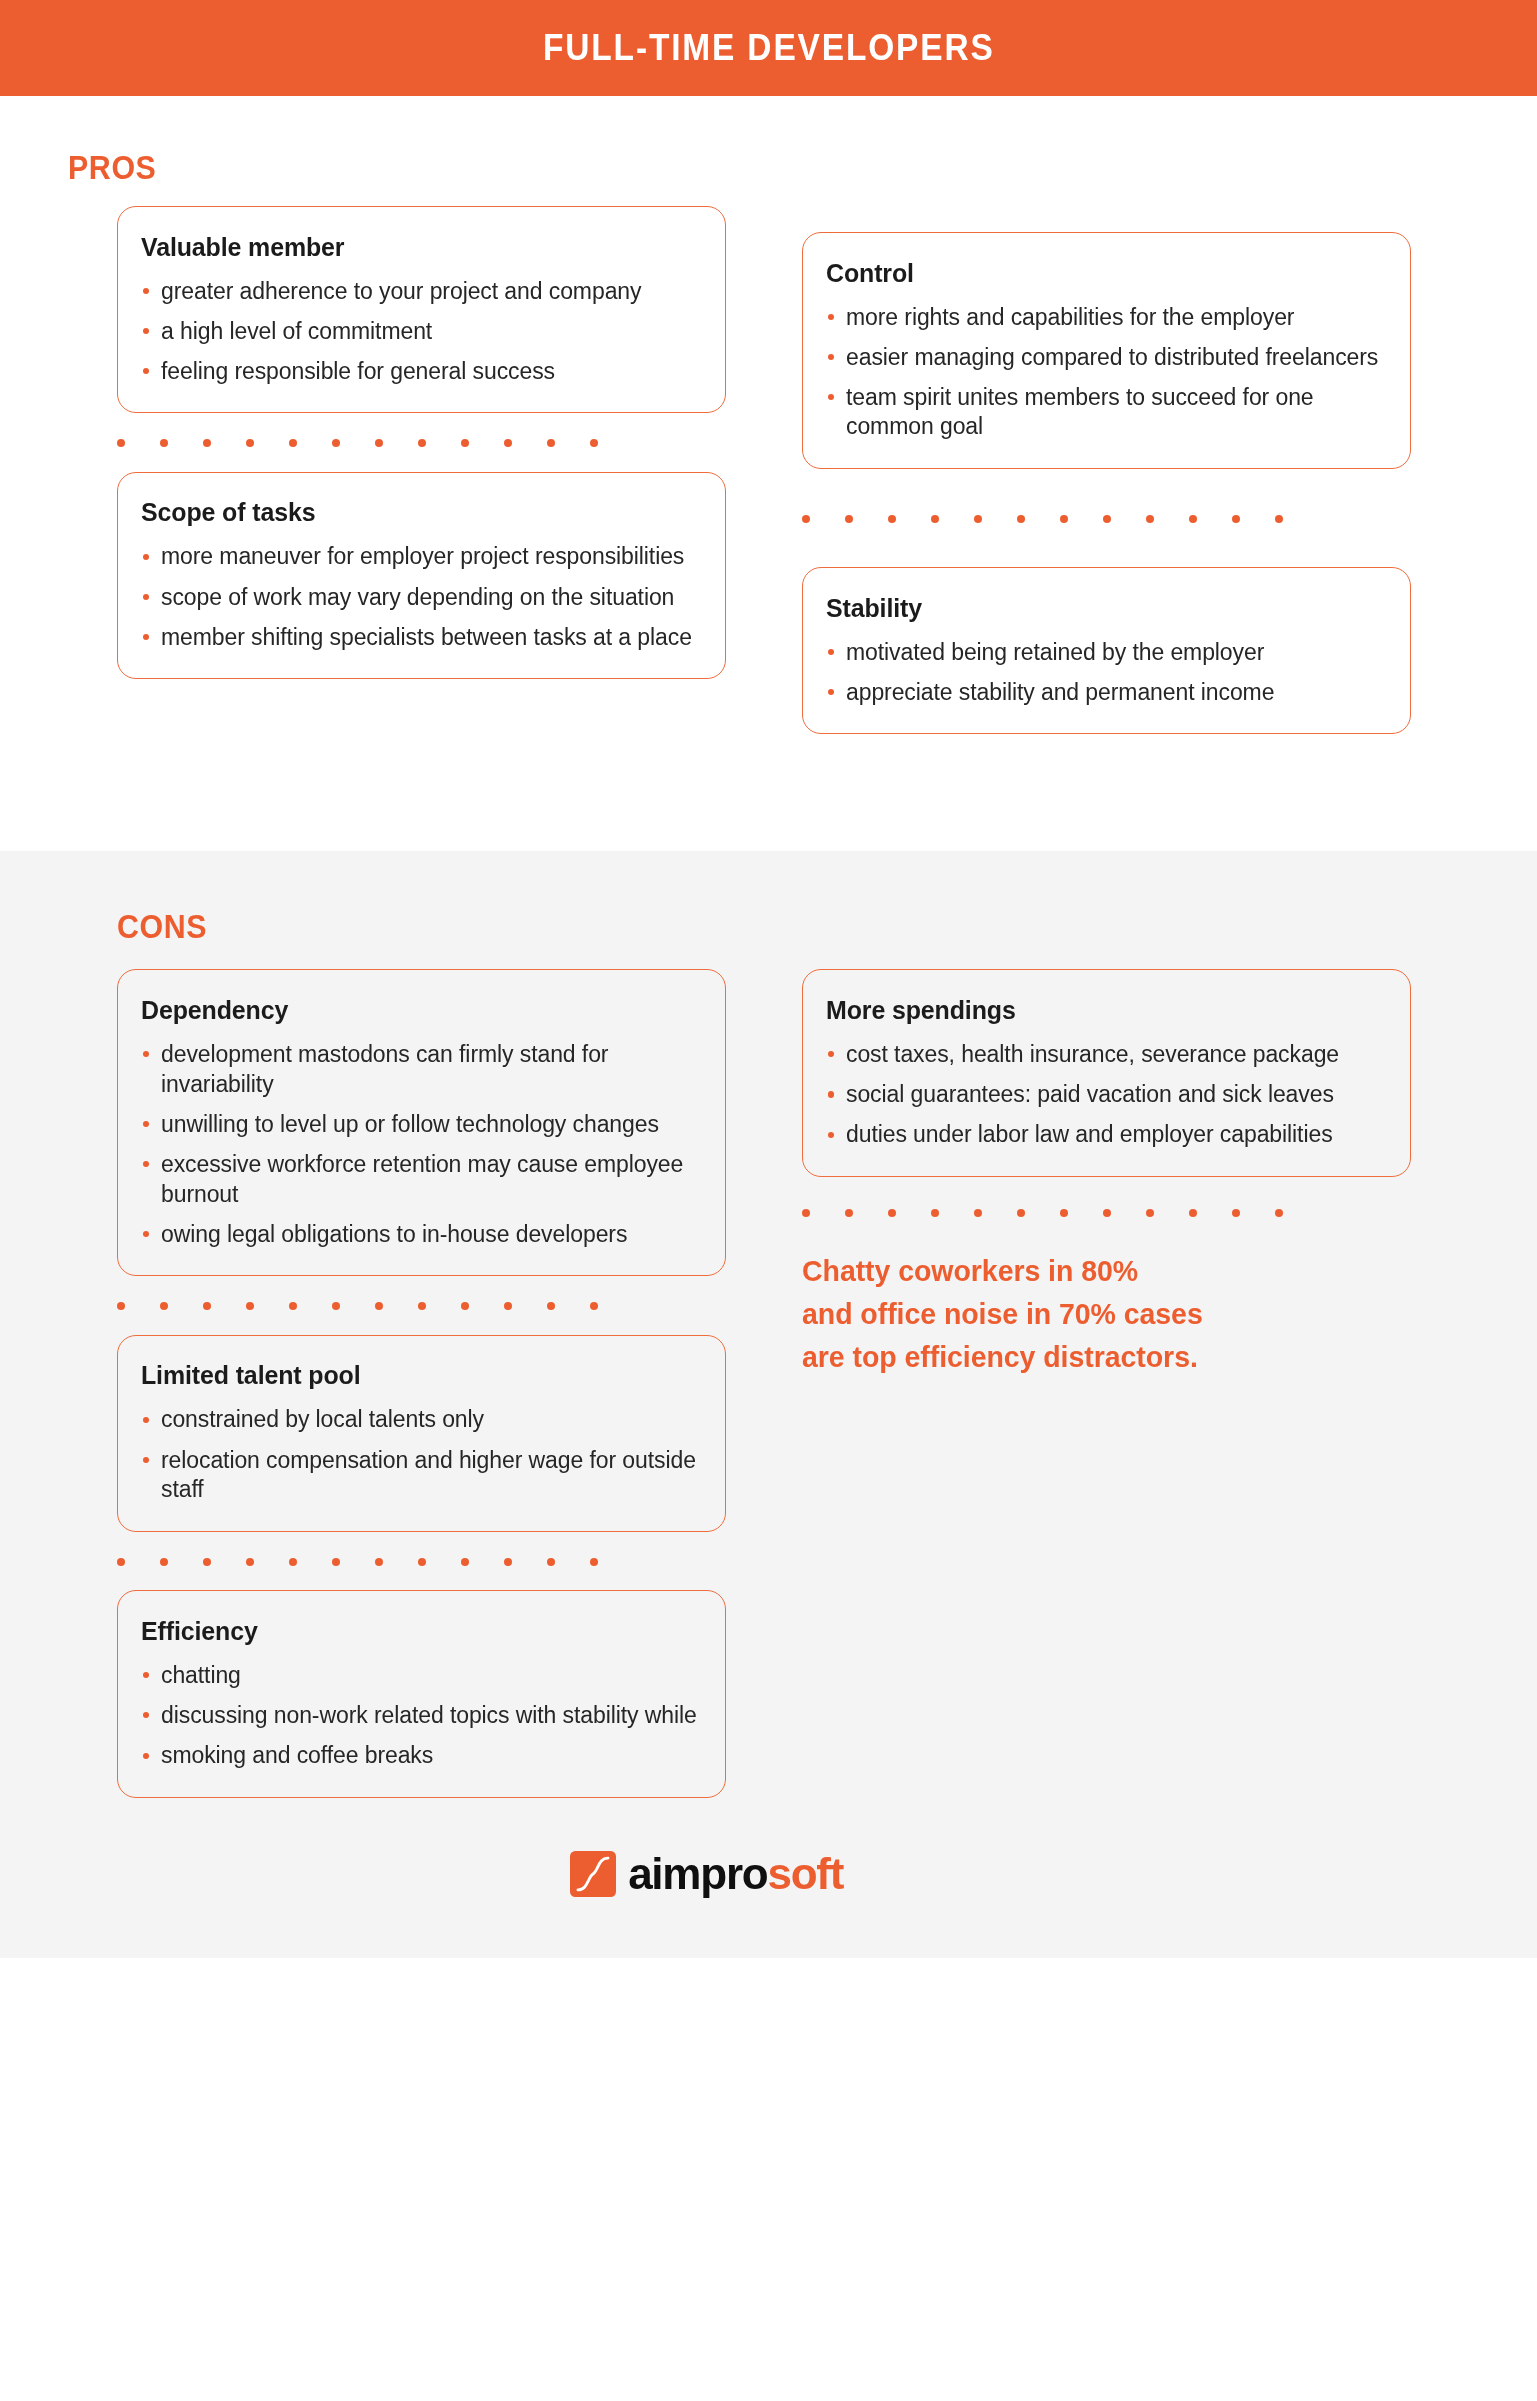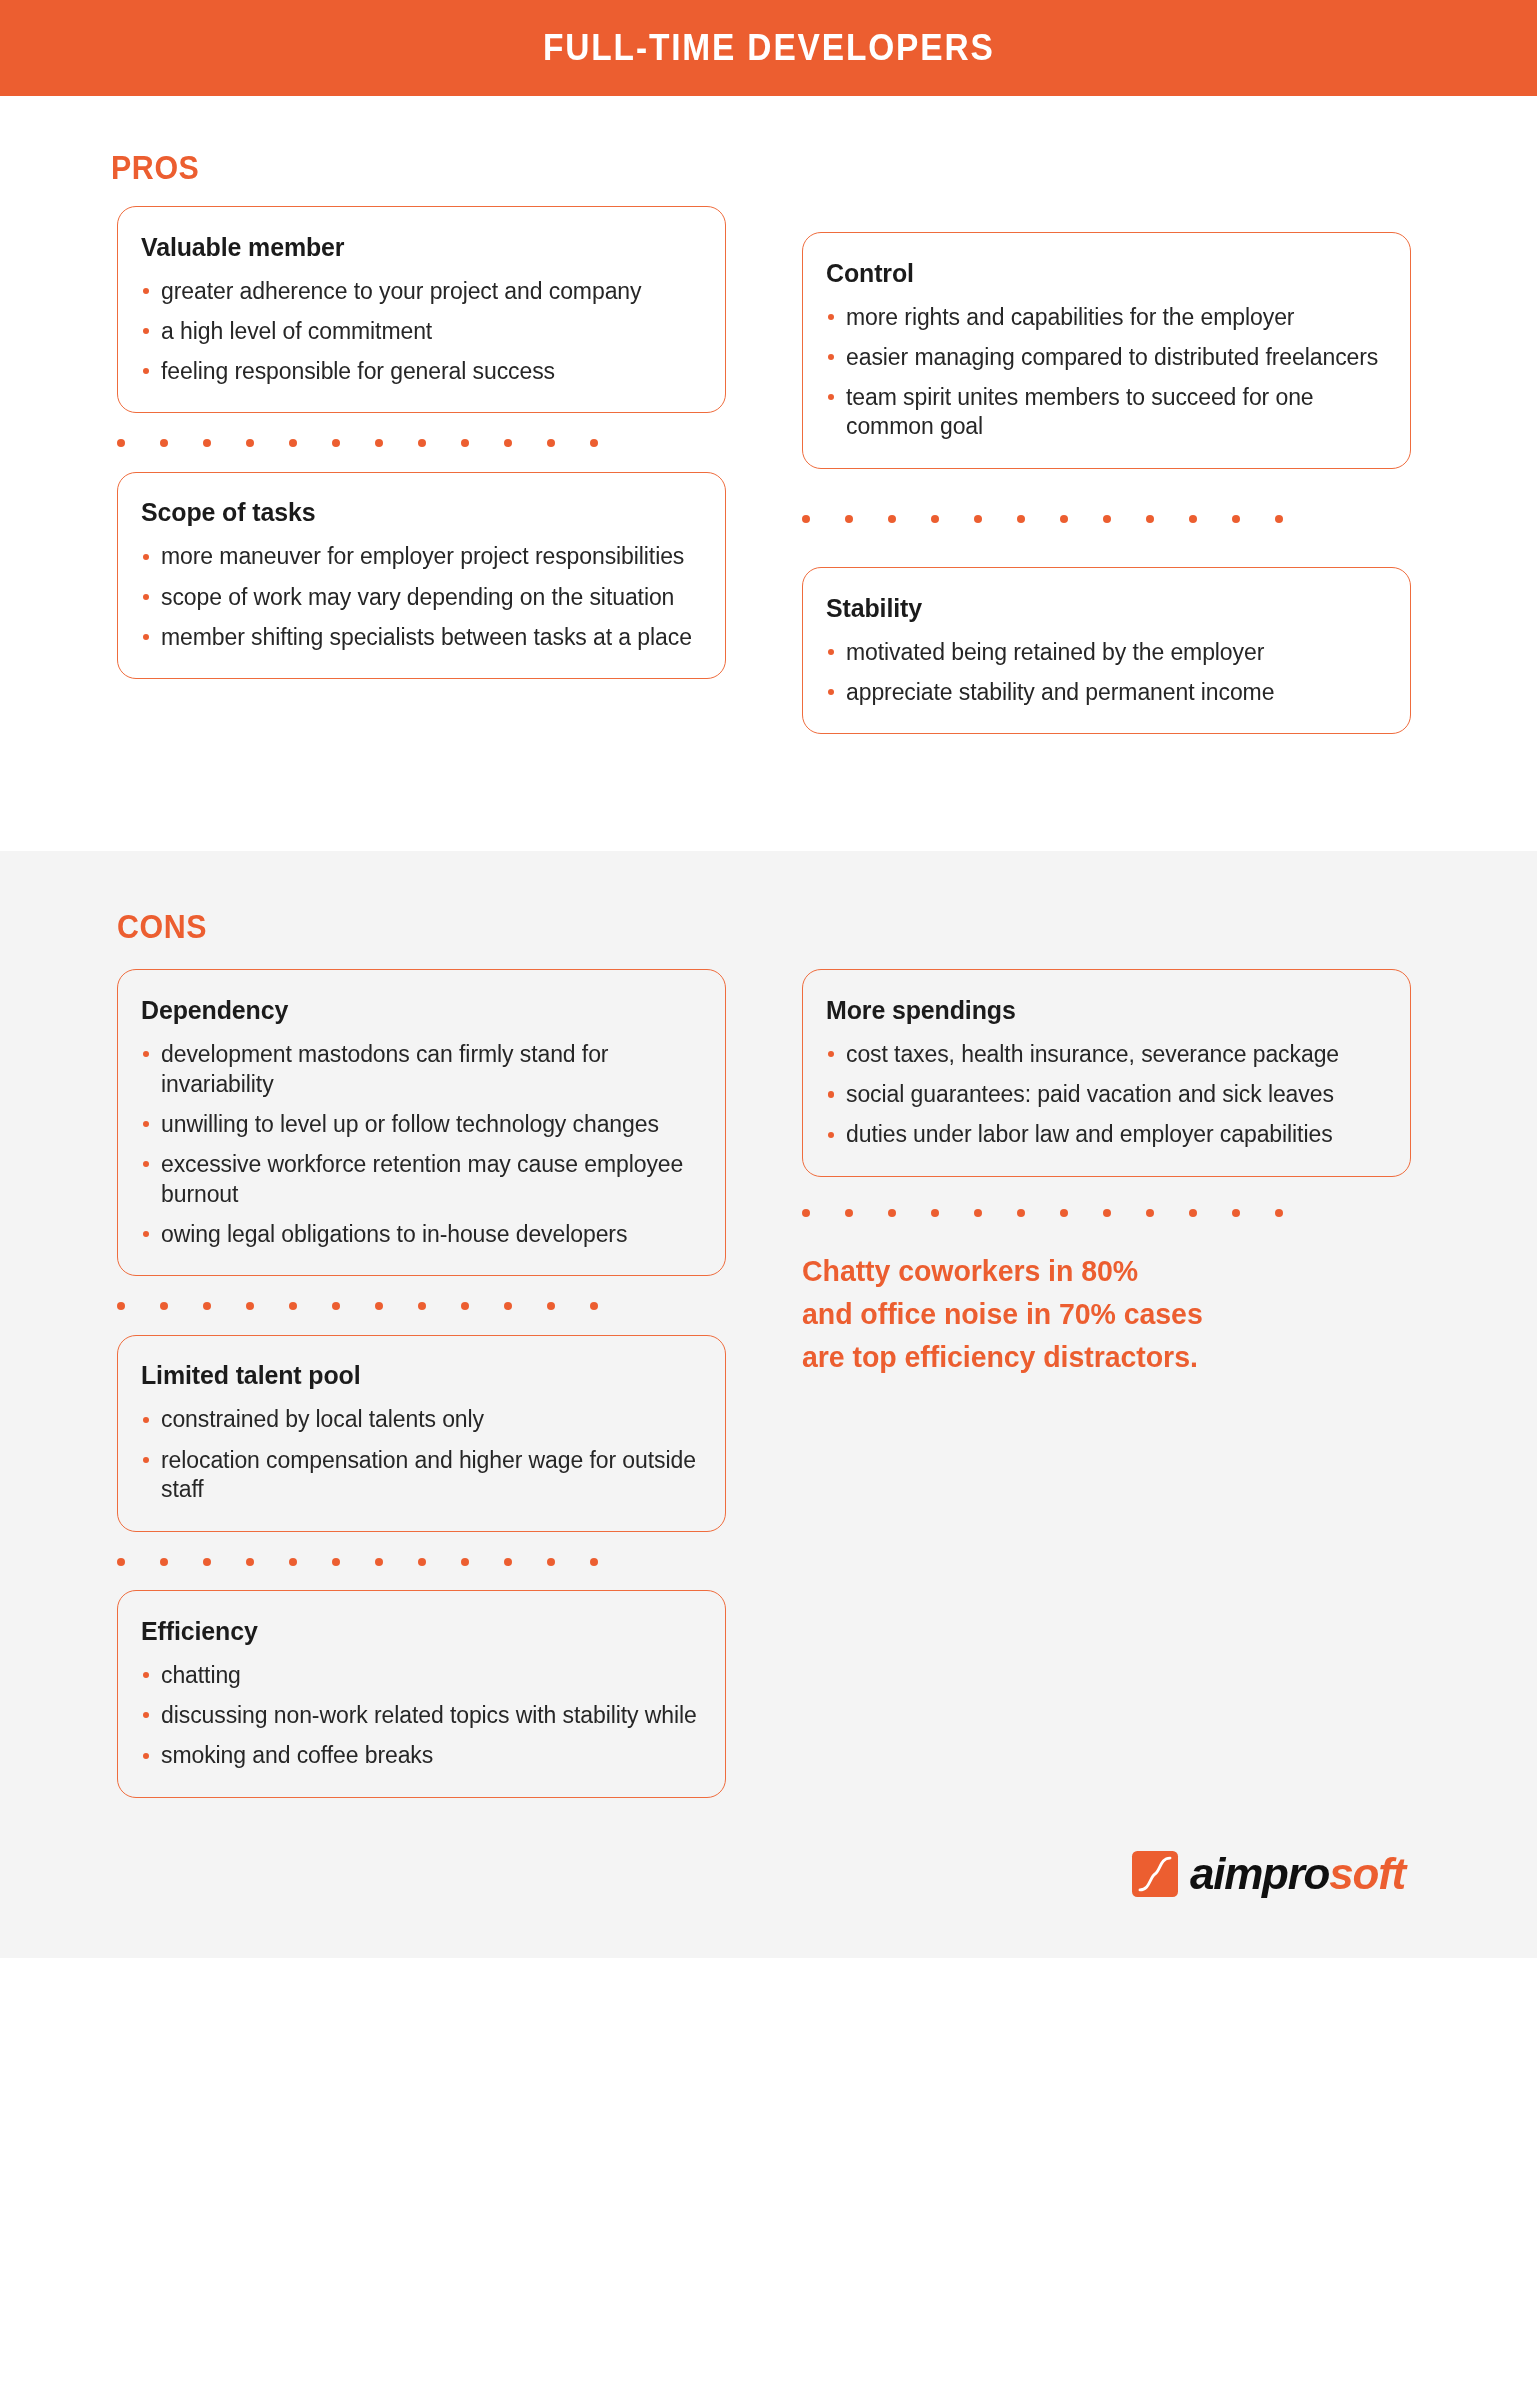--- a/index.html
+++ b/index.html
@@ -150,21 +150,21 @@
 <body>
 
 <div class="page">
 
   <div class="banner">
     <div class="banner-title">FULL-TIME DEVELOPERS</div>
   </div>
 
   <div class="section section-pros">
 
-    <div style="padding: 53px 0 19px 111px;">
+    <div style="padding: 53px 0 19px 68px;">
       <div class="section-label">PROS</div>
     </div>
 
     <div class="cols">
 
       <div class="col">
 
         <div class="card">
           <div class="card-title">Valuable member</div>
           <ul class="bullets">
@@ -365,21 +365,21 @@
 
         <div class="statement">
           <div>Chatty coworkers in 80%</div>
           <div>and office noise in 70% cases</div>
           <div>are top efficiency distractors.</div>
         </div>
 
       </div>
     </div>
 
-    <div style="display:flex; justify-content:flex-end; padding: 53px 133px 61px 8px; font-style: italic;">
+    <div style="display:flex; justify-content:center; padding: 53px 133px 61px 8px;">
       <div class="logo">
         <div class="logo-mark">
           <svg width="46" height="46" viewBox="0 0 52 52" aria-hidden="true">
             <path d="M9 44 C 20 44, 20 30, 26 26 C 32 22, 32 8, 43 8" stroke="#ffffff" stroke-width="3.2" fill="none" stroke-linecap="round"></path>
           </svg>
         </div>
         <div class="logo-word"><span class="logo-aimpro">aimpro</span><span class="logo-soft">soft</span></div>
       </div>
     </div>
 

